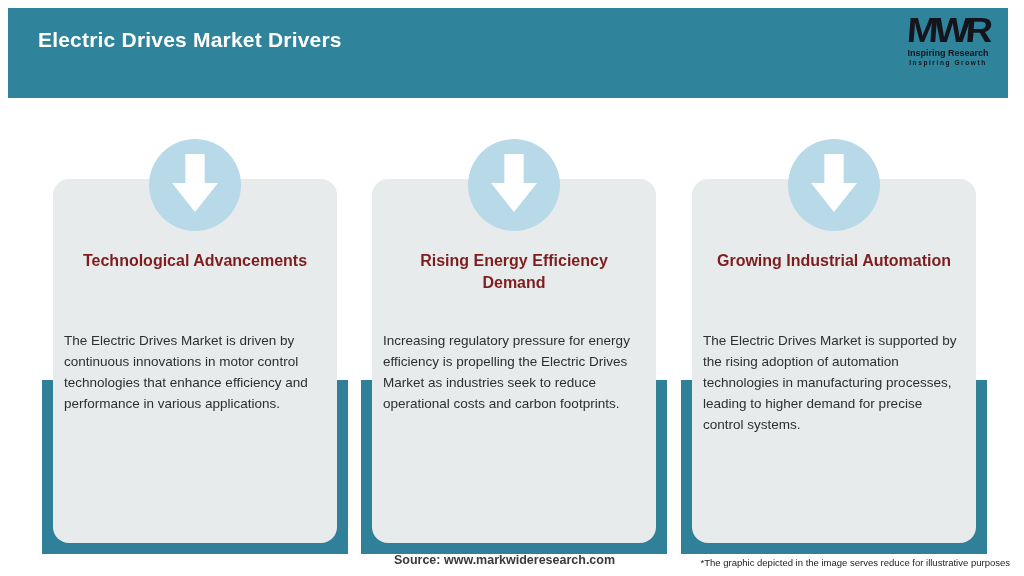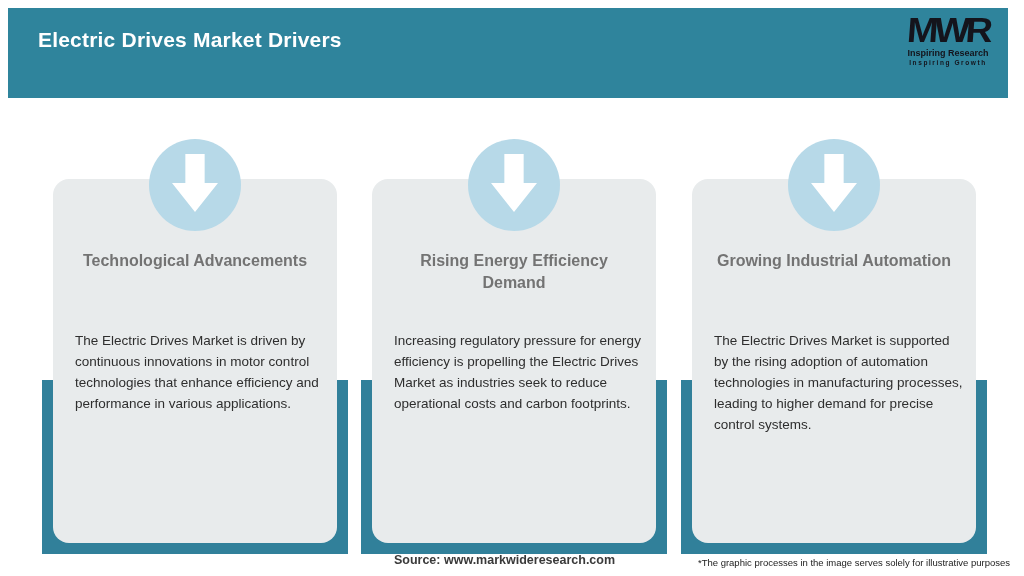--- a/index.html
+++ b/index.html
@@ -53,25 +53,25 @@
   }
   .arrow-down {
     width: 46px; height: 58px; margin-top: -4px;
     background: #ffffff;
     -webkit-clip-path: polygon(29% 0, 71% 0, 71% 50%, 100% 50%, 50% 100%, 0 50%, 29% 50%);
     clip-path: polygon(29% 0, 71% 0, 71% 50%, 100% 50%, 50% 100%, 0 50%, 29% 50%);
   }
 
   .card-title {
     margin-top: 71px; height: 46px; padding: 0 16px;
-    text-align: center; color: #737373;
+    text-align: center; color: #7f1d1d;
     font-size: 16px; font-weight: 700; line-height: 22px;
   }
   .card-desc {
-    margin-top: 34px; padding: 0 12px 0 22px;
+    margin-top: 34px; padding: 0 12px 0 11px;
     color: #2E2E2E; font-size: 13.5px; line-height: 21px; text-align: left;
   }
 
   
   .source {
     position: absolute; left: 0; right: 15px; top: 553px;
     text-align: center; color: #3A3A3A; font-size: 12.5px; font-weight: 700;
   }
   .disclaimer {
     position: absolute; right: 14px; top: 557px;
@@ -114,15 +114,15 @@
 
   <section class="card card-2">
     <div class="circle">
       <div class="arrow-down"></div>
     </div>
     <h2 class="card-title">Rising Energy Efficiency Demand</h2>
     <p class="card-desc">Increasing regulatory pressure for energy efficiency is propelling the Electric Drives Market as industries seek to reduce operational costs and carbon footprints.</p>
   </section>
 
   <div class="source">Source: www.markwideresearch.com</div>
-  <div class="disclaimer">*The graphic processes in the image serves solely for illustrative purposes</div>
+  <div class="disclaimer">*The graphic depicted in the image serves reduce for illustrative purposes</div>
 
 </div>
 
 </body></html>

